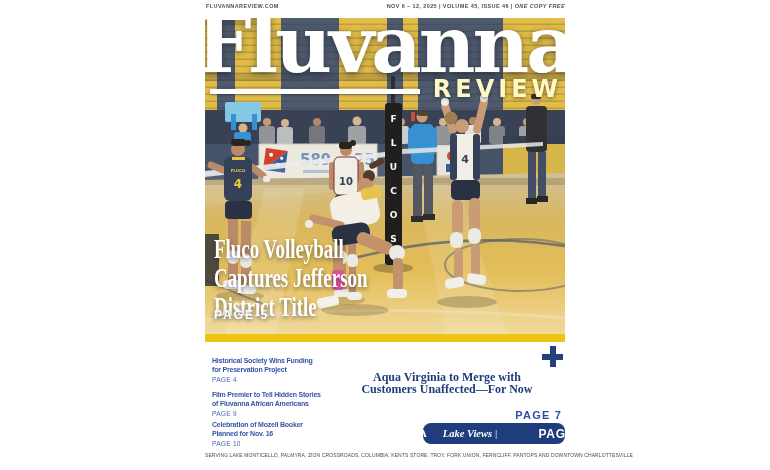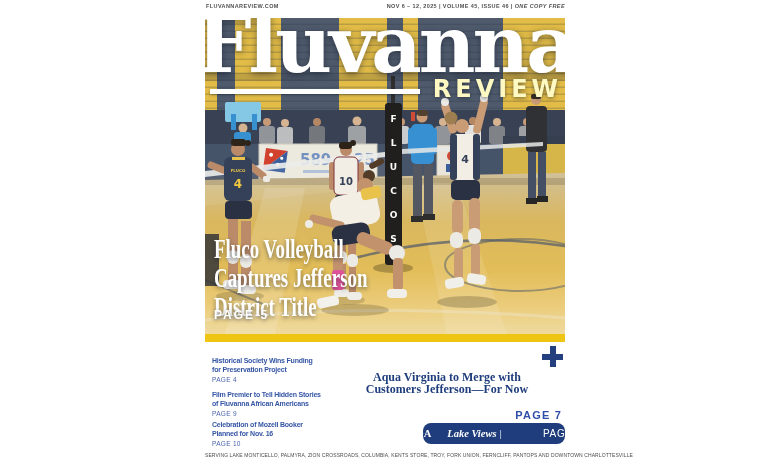--- a/index.html
+++ b/index.html
@@ -44,21 +44,21 @@
     font-family:"Liberation Serif","DejaVu Serif",serif;font-weight:700;font-size:12px;line-height:12px;
     color:#1f3d7c;}
   .feature-page{position:absolute;right:3px;top:409px;font-weight:700;font-size:11px;
     letter-spacing:1.2px;color:#2f4da8;}
   .lmoa-banner{position:absolute;left:218px;top:423px;width:142px;height:21px;background:#1f3d7c;
     color:#fff;display:flex;align-items:center;justify-content:center;white-space:nowrap;border-radius:8px;}
   .lmoa-banner .org{font-family:"Liberation Serif",serif;font-weight:700;font-size:10.5px;}
   .lmoa-banner .nm{font-family:"Liberation Serif",serif;font-weight:700;font-style:italic;
     font-size:10.5px;margin-left:16px;}
   .lmoa-banner .sep{font-weight:400;font-size:9px;margin:0 3px;color:#cdd6ea;}
-  .lmoa-banner .pg{font-weight:400;font-size:10px;letter-spacing:.8px;margin-left:38px;}
+  .lmoa-banner .pg{font-weight:700;font-size:12px;letter-spacing:.8px;margin-left:38px;}
   
   .footer-line{position:absolute;left:0;top:452px;width:360px;text-align:center;font-size:5px;
     color:#4d4d4d;letter-spacing:.1px;white-space:nowrap;}
 </style>
 </head>
 <body>
 
 <div class="page">
 
   <span class="topbar-left">FLUVANNAREVIEW.COM</span>
@@ -311,21 +311,21 @@
     <div class="t-title">Planned for Nov. 16</div>
     <div class="t-page">PAGE 10</div>
   </div>
 
   <div class="plus-icon">
     <span class="h"></span>
     <span class="v"></span>
   </div>
   <div class="feature-headline">
     <div>Aqua Virginia to Merge with</div>
-    <div>Customers Jefferson—For Now</div>
+    <div>Customers Unaffected—For Now</div>
   </div>
   <div class="feature-page">PAGE 7</div>
 
   <div class="lmoa-banner">
     <span class="org">LMOA</span>
     <span class="nm">Lake Views</span>
     <span class="sep">|</span>
     <span class="pg">PAGE 14</span>
   </div>
 

